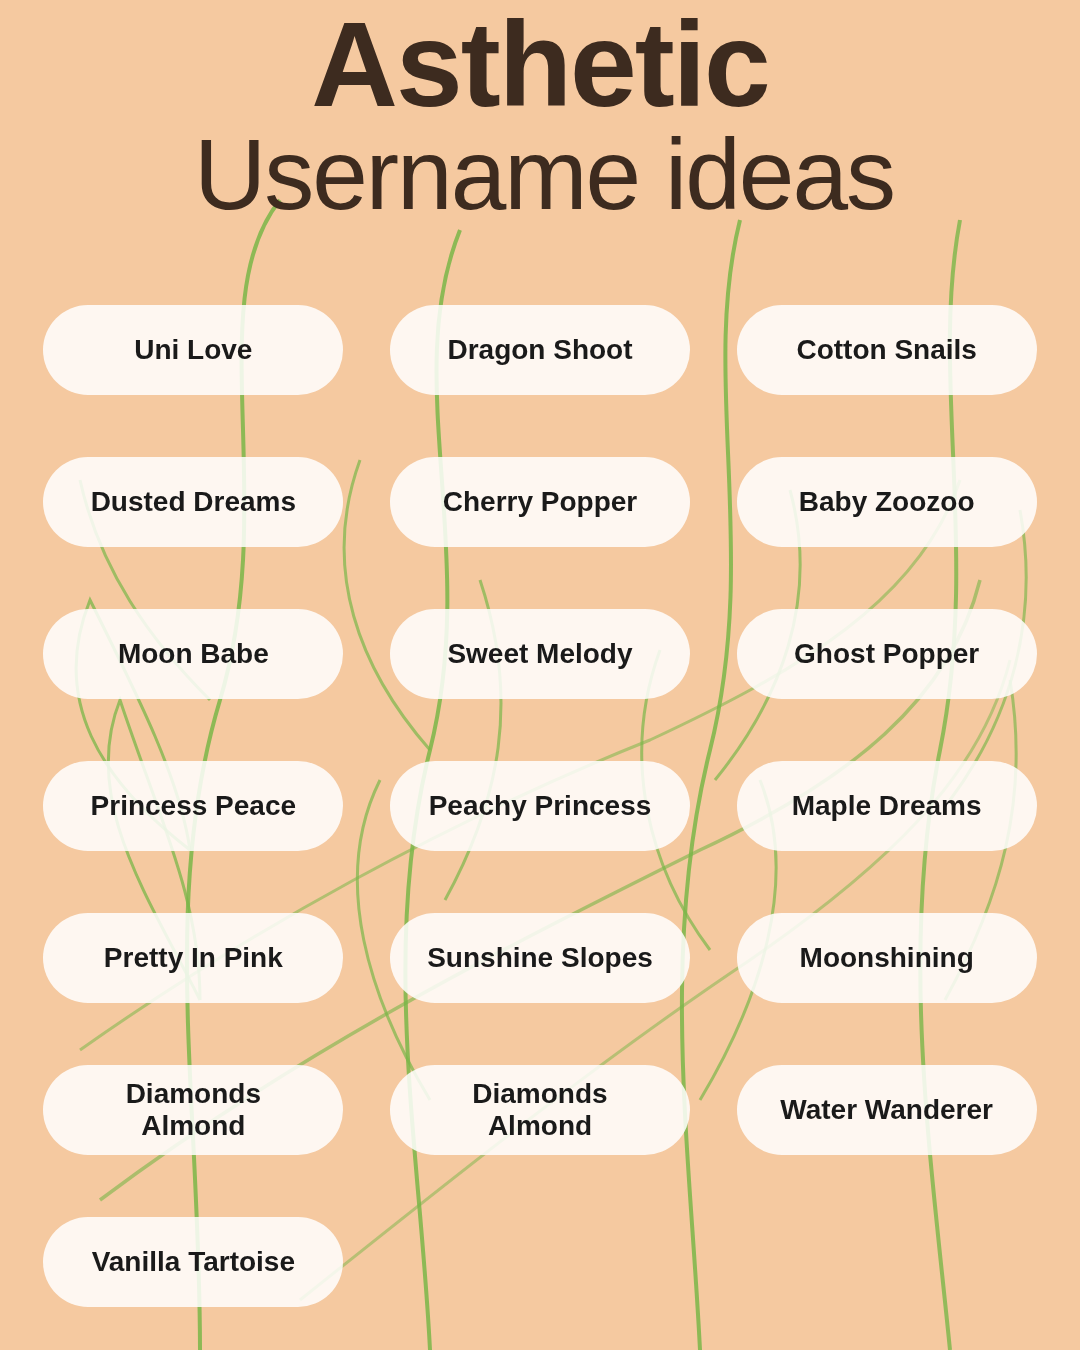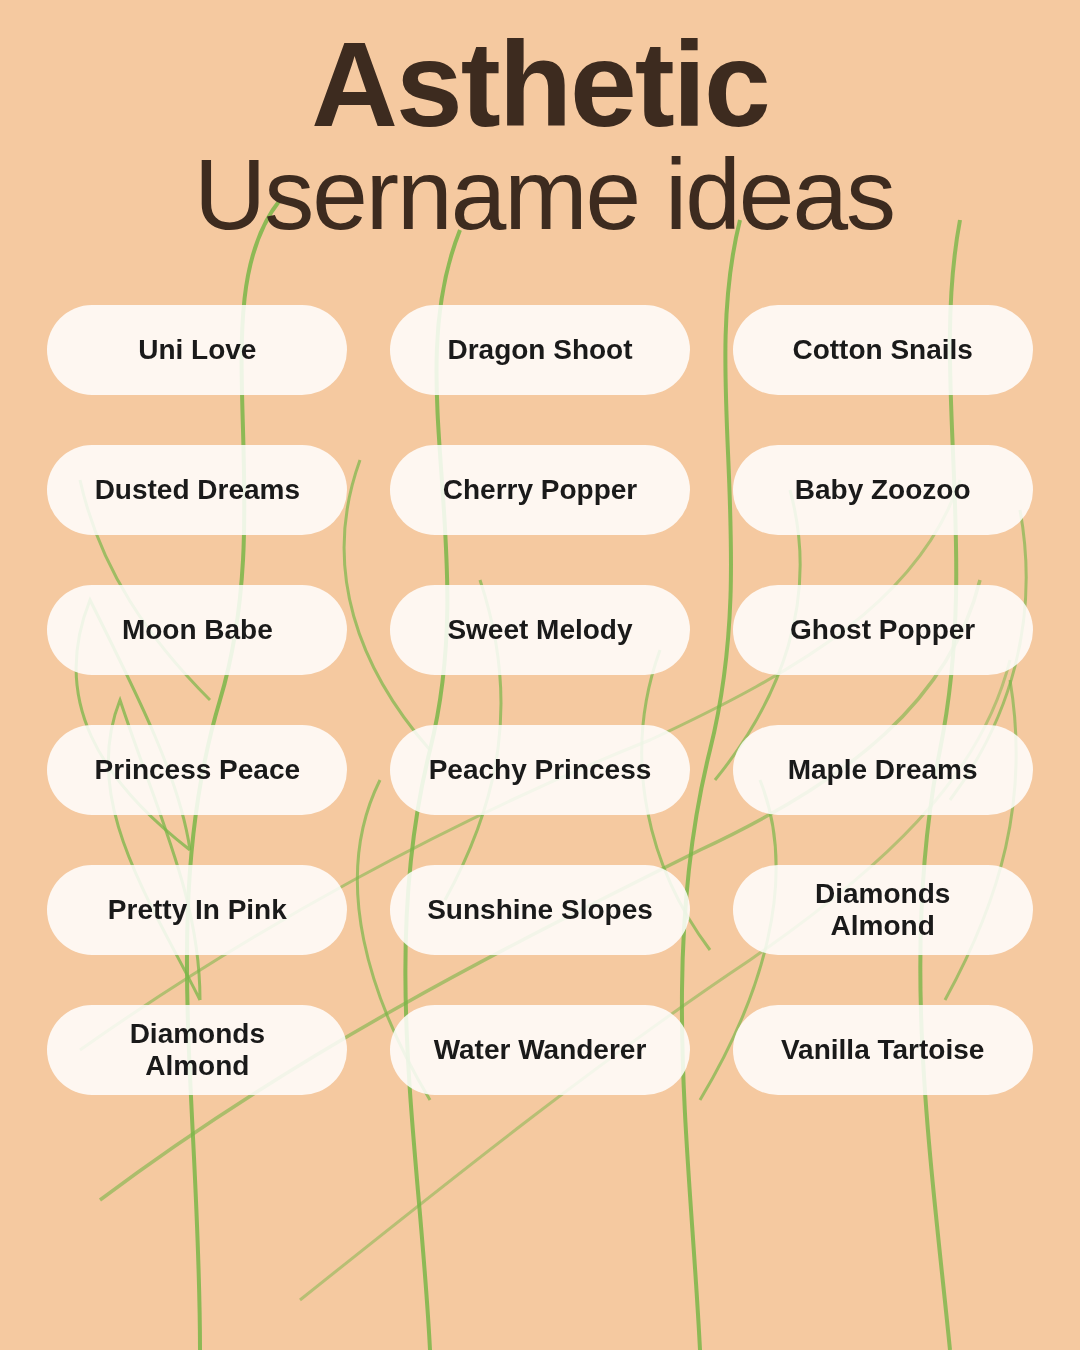--- a/index.html
+++ b/index.html
@@ -8,21 +8,21 @@
       width: 1080px;
       height: 1350px;
       background-color: #f5c9a0;
       font-family: 'Arial Black', 'Arial Bold', Arial, sans-serif;
       position: relative;
       overflow: hidden;
     }
 
     .title-section {
       text-align: center;
-      padding-top: 24px;
+      padding-top: 4px;
       position: relative;
       z-index: 2;
     }
 
     .title-line1 {
       font-size: 120px;
       font-weight: 900;
       color: #3d2b1f;
       line-height: 1;
       letter-spacing: -2px;
@@ -52,21 +52,21 @@
     .grid {
       position: absolute;
       top: 270px;
       left: 0;
       width: 100%;
       z-index: 2;
       display: grid;
       grid-template-columns: repeat(3, 1fr);
       grid-template-rows: repeat(7, 140px);
       padding: 10px 26px;
-      gap: 0px;
+      gap: 12px;
       align-items: center;
       justify-items: center;
     }
 
     .pill {
       background: rgba(255, 255, 255, 0.85);
       border-radius: 50px;
       padding: 18px 28px;
       display: flex;
       align-items: center;
@@ -162,20 +162,23 @@
     <div class="pill">
       <span class="pill-text">Maple Dreams</span>
     </div>
     <div class="pill">
       <span class="pill-text">Pretty In Pink</span>
     </div>
     <div class="pill">
       <span class="pill-text">Sunshine Slopes</span>
     </div>
     <div class="pill">
+      <span class="pill-text">Moonshining</span>
+    </div>
+    <div class="pill">
       <span class="pill-text">Diamonds Almond</span>
     </div>
     <div class="pill">
       <span class="pill-text">Diamonds Almond</span>
     </div>
     <div class="pill">
       <span class="pill-text">Water Wanderer</span>
     </div>
     <div class="pill">
       <span class="pill-text">Vanilla Tartoise</span>

